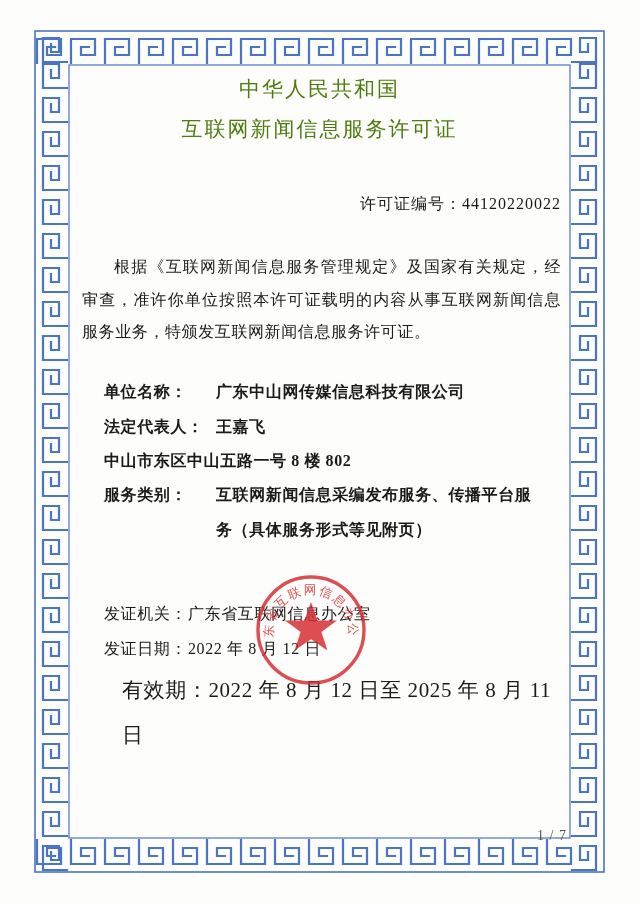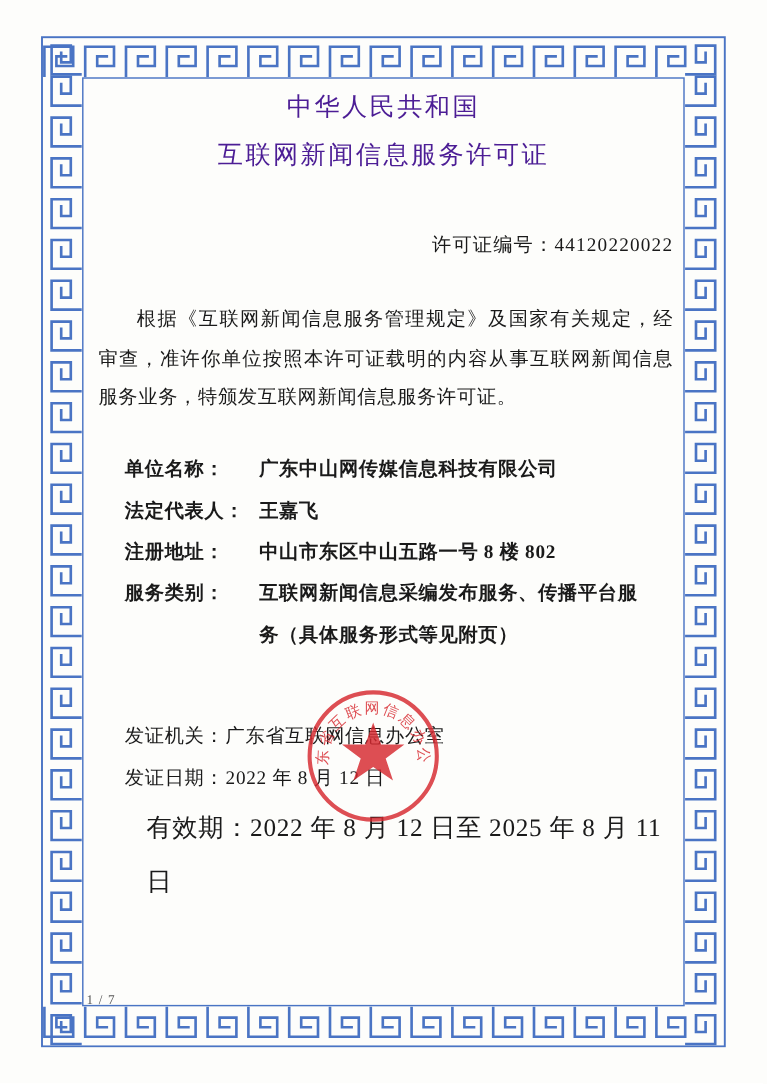--- a/index.html
+++ b/index.html
@@ -41,21 +41,21 @@
     height: 790px;
   }
 
   .title-block {
     text-align: center;
     margin-top: 14px;
   }
   .title-line {
     font-size: 21px;
     letter-spacing: 2px;
-    color: #4c1d95;
+    color: #4d7c0f;
     line-height: 1.9;
     font-family: "Liberation Serif", "DejaVu Serif", serif;
   }
 
   .cert-no {
     margin-top: 44px;
     text-align: right;
     padding-right: 6px;
     font-size: 16px;
     letter-spacing: 1px;
@@ -131,22 +131,22 @@
     height: 116px;
     opacity: 0.82;
     pointer-events: none;
   }
 
   .page-number {
     position: absolute;
     left: 0;
     right: 0;
     top: 772px;
-    text-align: left;
-    font-size: 11px;
+    text-align: right;
+    font-size: 14px;
     color: #555;
     letter-spacing: 1px;
   }
 </style>
 </head>
 <body>
 
 <div id="page">
 
   <div class="border-frame">
@@ -272,21 +272,20 @@
     <div class="fields">
       <div class="field-row">
         <div class="field-label">单位名称：</div>
         <div class="field-value">广东中山网传媒信息科技有限公司</div>
       </div>
       <div class="field-row">
         <div class="field-label">法定代表人：</div>
         <div class="field-value">王嘉飞</div>
       </div>
       <div class="field-row">
-        <div class="field-label">注册地址：</div>
         <div class="field-value">中山市东区中山五路一号 8 楼 802</div>
       </div>
       <div class="field-row">
         <div class="field-label">服务类别：</div>
         <div class="field-value">互联网新闻信息采编发布服务、传播平台服</div>
       </div>
       <div class="field-value-cont">务（具体服务形式等见附页）</div>
     </div>
 
     <div class="issuer-block">

